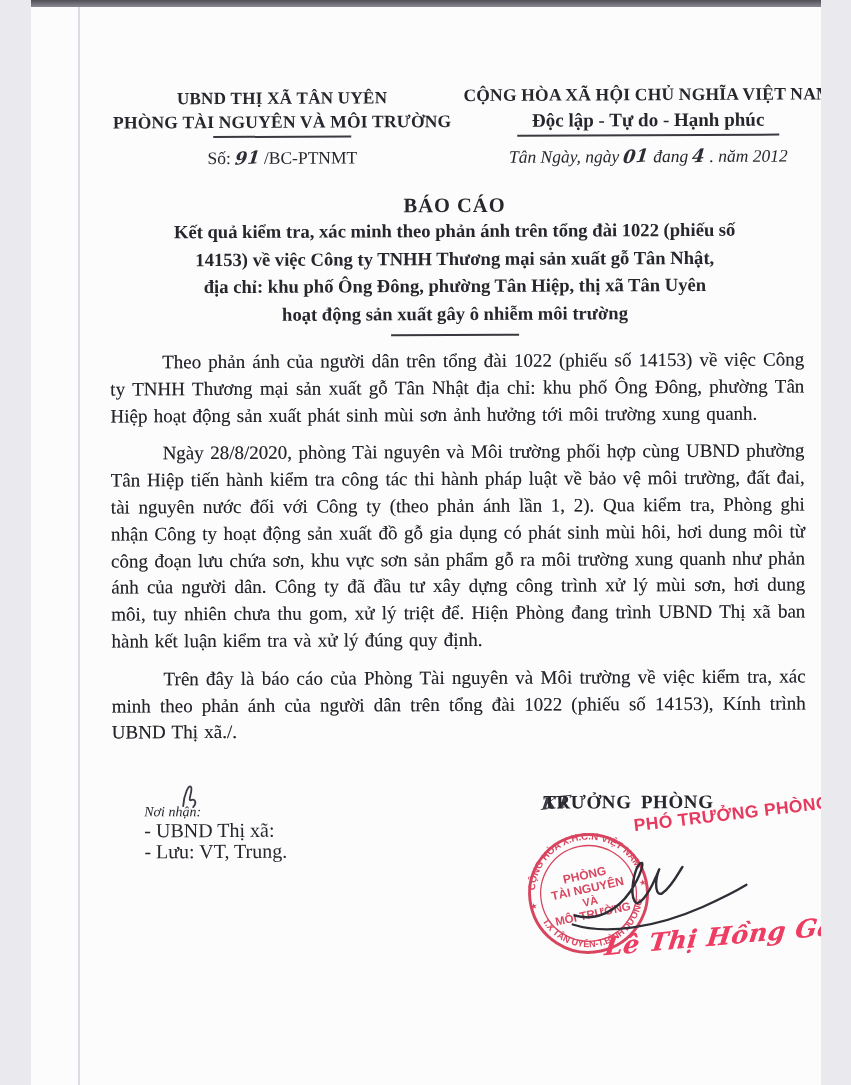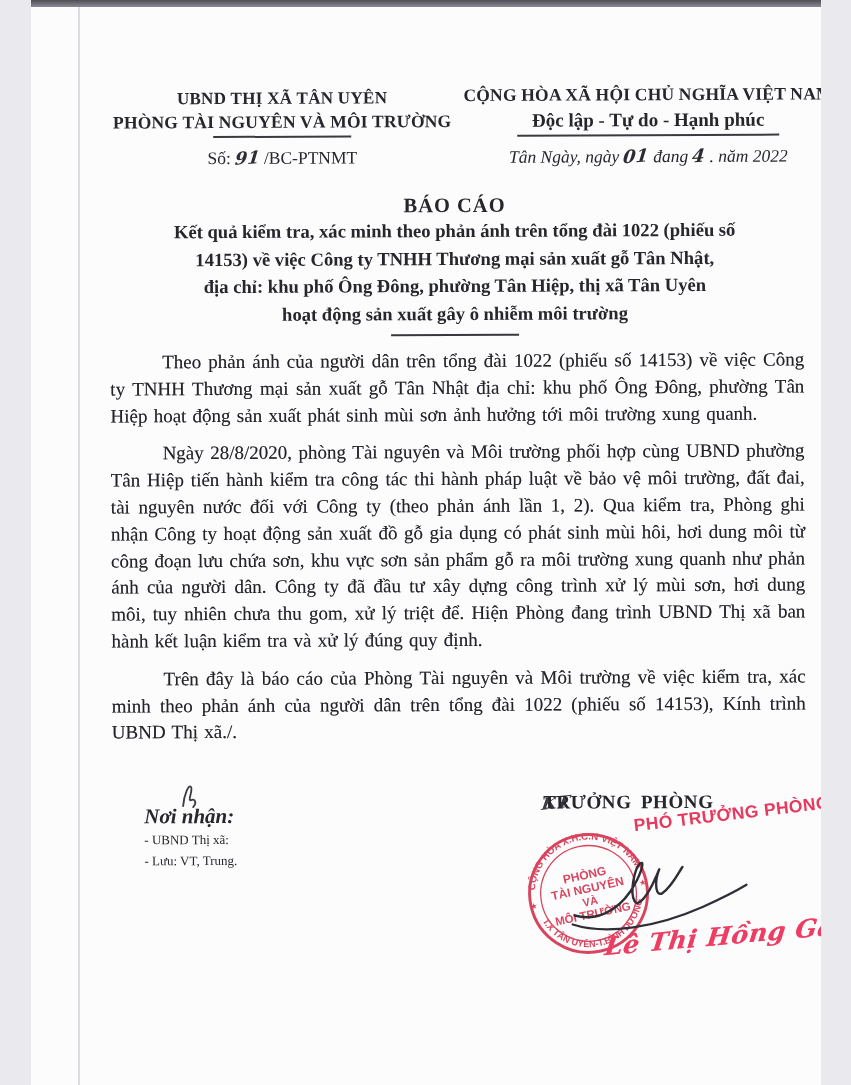--- a/index.html
+++ b/index.html
@@ -37,22 +37,22 @@
   
   .body-block{position:absolute;left:80px;top:348px;width:694px;}
   .body-block p{
     margin:0 0 11px 0;font-size:19px;line-height:26.8px;text-align:justify;
     text-indent:52px;word-spacing:1.5px;color:#232329;
     text-shadow:0 0 .5px rgba(30,30,40,.45);
   }
 
   
   .recipients{position:absolute;left:112px;top:803px;}
-  .recipients-label{font-size:21px;font-weight:700;font-style:italic;}
-  .recipients-item{font-size:13px;line-height:21px;}
+  .recipients-label{font-size:14px;font-weight:400;font-style:italic;}
+  .recipients-item{font-size:20px;line-height:21px;}
   .tick-mark{position:absolute;left:34px;top:-24px;}
 
   
   .kt-note{position:absolute;left:510px;top:793px;font-size:17px;color:#3c3c46;
     font-family:"DejaVu Serif",serif;font-style:italic;font-weight:600;
     transform:skewX(-14deg) rotate(-6deg);}
   .sig-title-black{position:absolute;left:511px;top:792px;font-size:19px;font-weight:700;
     letter-spacing:.6px;word-spacing:4px;}
   .sig-title-red{position:absolute;left:601px;top:805px;font-size:17.5px;font-weight:700;
     color:#e62950;letter-spacing:.4px;transform:rotate(-6.5deg);opacity:.92;
@@ -86,21 +86,21 @@
 
     <div class="hdr-right">
       <div class="motto1">CỘNG HÒA XÃ HỘI CHỦ NGHĨA VIỆT NAM</div>
       <div class="motto2">Độc lập - Tự do - Hạnh phúc</div>
       <div class="hdr-rule-right"></div>
       <div class="dateline">
         <span>Tân Ngày, ngày</span>
         <span class="hand hand-day">01</span>
         <span>đang</span>
         <span class="hand hand-day">4</span>
-        <span>. năm 2022</span>
+        <span>. năm 2012</span>
       </div>
     </div>
 
     <div class="title-block">
       <div class="title-kind">BÁO CÁO</div>
       <div class="title-line">Kết quả kiểm tra, xác minh theo phản ánh trên tổng đài 1022 (phiếu số</div>
       <div class="title-line">14153) về việc Công ty TNHH Thương mại sản xuất gỗ Tân Nhật,</div>
       <div class="title-line">địa chỉ: khu phố Ông Đông, phường Tân Hiệp, thị xã Tân Uyên</div>
       <div class="title-line">hoạt động sản xuất gây ô nhiễm môi trường</div>
       <div class="title-rule"></div>

